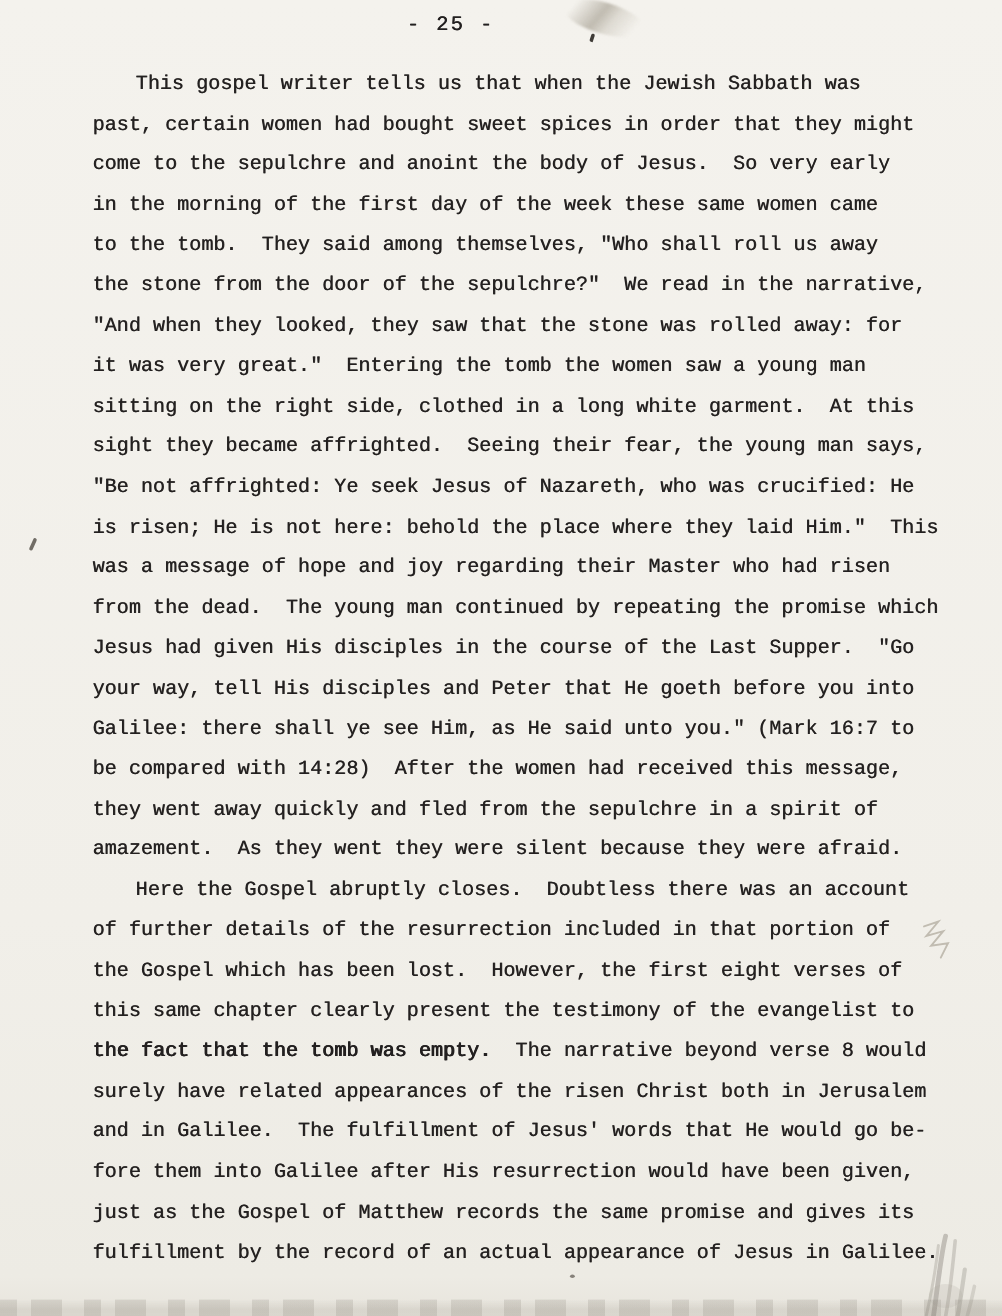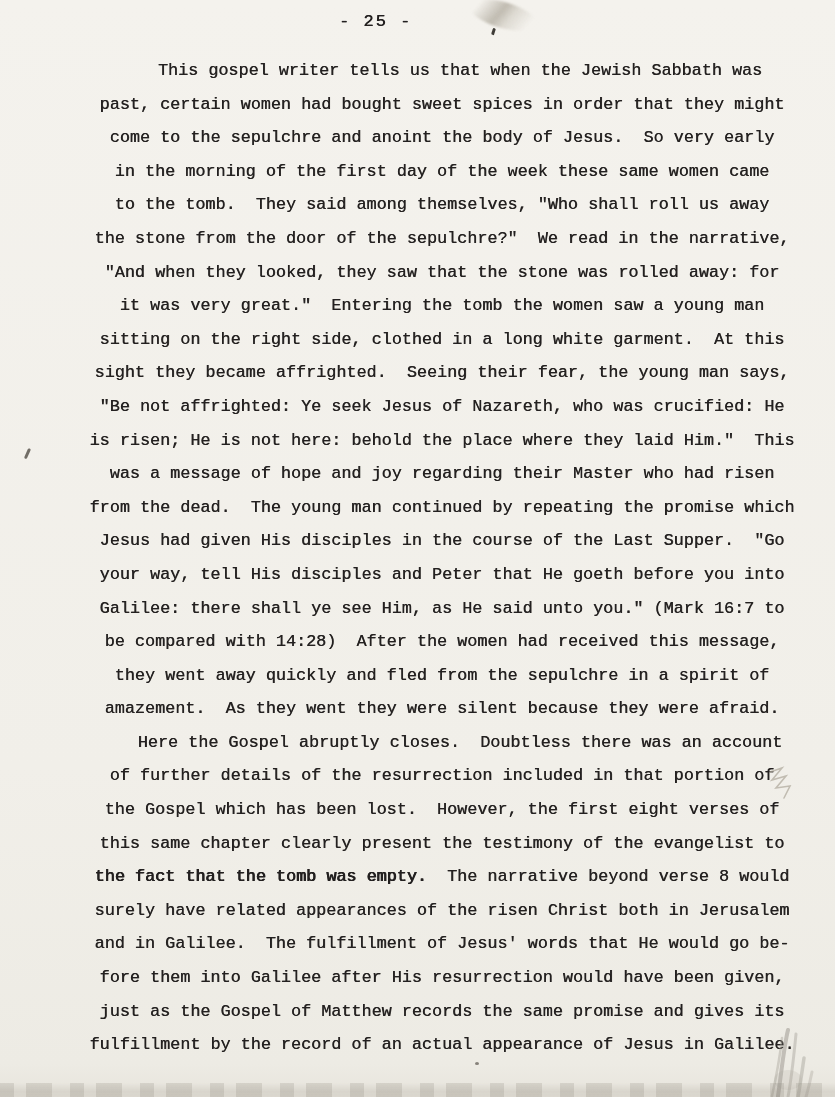--- a/index.html
+++ b/index.html
@@ -23,21 +23,21 @@
   }
   .doc-body{
     position:absolute;
     left:77px;top:54px;
     width:730px;
     font-size:16.8px;
     line-height:33.6px;
     white-space:pre;
     text-shadow:0.4px 0 0 rgba(30,28,25,0.85);
   }
-  .paragraph{margin:0;text-align:center;}
+  .paragraph{margin:0;}
   .line{height:33.6px;}
   .line.indent{text-indent:36px;}
   .bold{
     font-weight:normal;
     text-shadow:0.7px 0 0 currentColor, 0 0.4px 0 currentColor;
   }
   
   .artifact{position:absolute;pointer-events:none;}
   .smudge-top{
     left:468px;top:2px;width:70px;height:26px;

